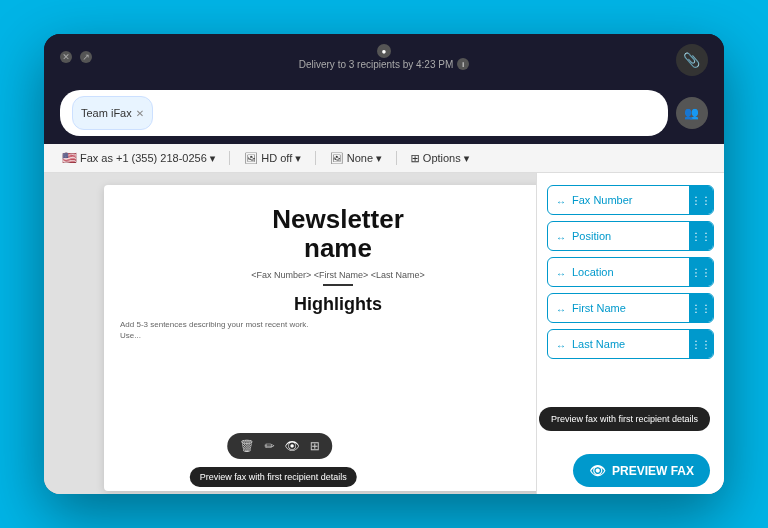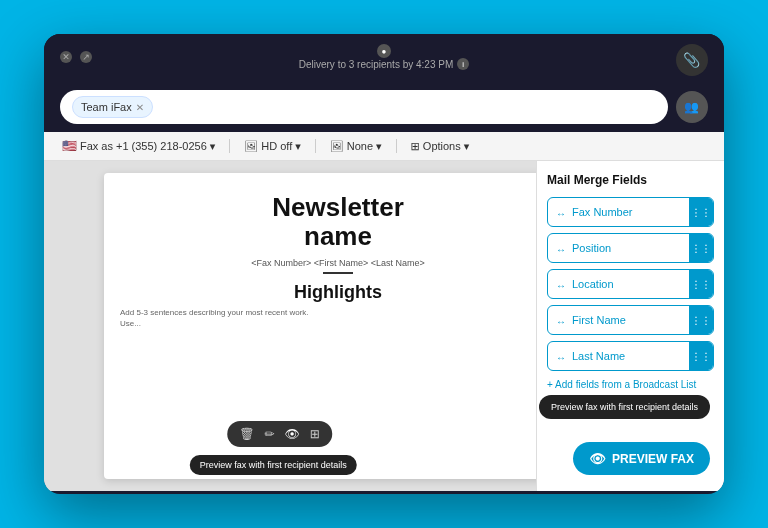--- a/index.html
+++ b/index.html
@@ -120,21 +120,21 @@
       padding: 6px 12px;
       display: flex;
       align-items: center;
       gap: 6px;
     }
 
     .team-tag {
       background: #e8f4ff;
       border: 1px solid #cce0ff;
       border-radius: 12px;
-      padding: 4px 8px;
+      padding: 10px 8px;
       font-size: 11px;
       color: #333;
       display: flex; align-items: center; gap: 4px;
     }
 
     .tag-close {
       color: #888; font-size: 10px; cursor: pointer;
     }
 
     .contacts-btn {
@@ -457,21 +457,20 @@
         <span class="doc-tool-btn">🗑</span>
         <span class="doc-tool-btn">✏</span>
         <span class="doc-tool-btn active">👁</span>
         <span class="doc-tool-btn">⊞</span>
       </div>
 
       <div class="doc-tooltip">Preview fax with first recipient details</div>
     </div>
 
     <div class="merge-panel">
-      <div class="panel-title">Mail Merge Fields</div>
 
       <div class="merge-field">
         <div class="merge-field-label">
           <span class="merge-icon">↔</span>
           <span>Fax Number</span>
         </div>
         <div class="merge-field-grip">⋮⋮</div>
       </div>
 
       <div class="merge-field">
@@ -499,23 +498,20 @@
       </div>
 
       <div class="merge-field">
         <div class="merge-field-label">
           <span class="merge-icon">↔</span>
           <span>Last Name</span>
         </div>
         <div class="merge-field-grip">⋮⋮</div>
       </div>
 
-      <div class="add-fields-link">
-        <span>+ Add fields from a Broadcast List</span>
-      </div>
 
       <div class="preview-tooltip">Preview fax with first recipient details</div>
 
       <div class="preview-fax-btn">
         <span class="preview-eye-icon">👁</span>
         <span>PREVIEW FAX</span>
       </div>
     </div>
 
   </div>

